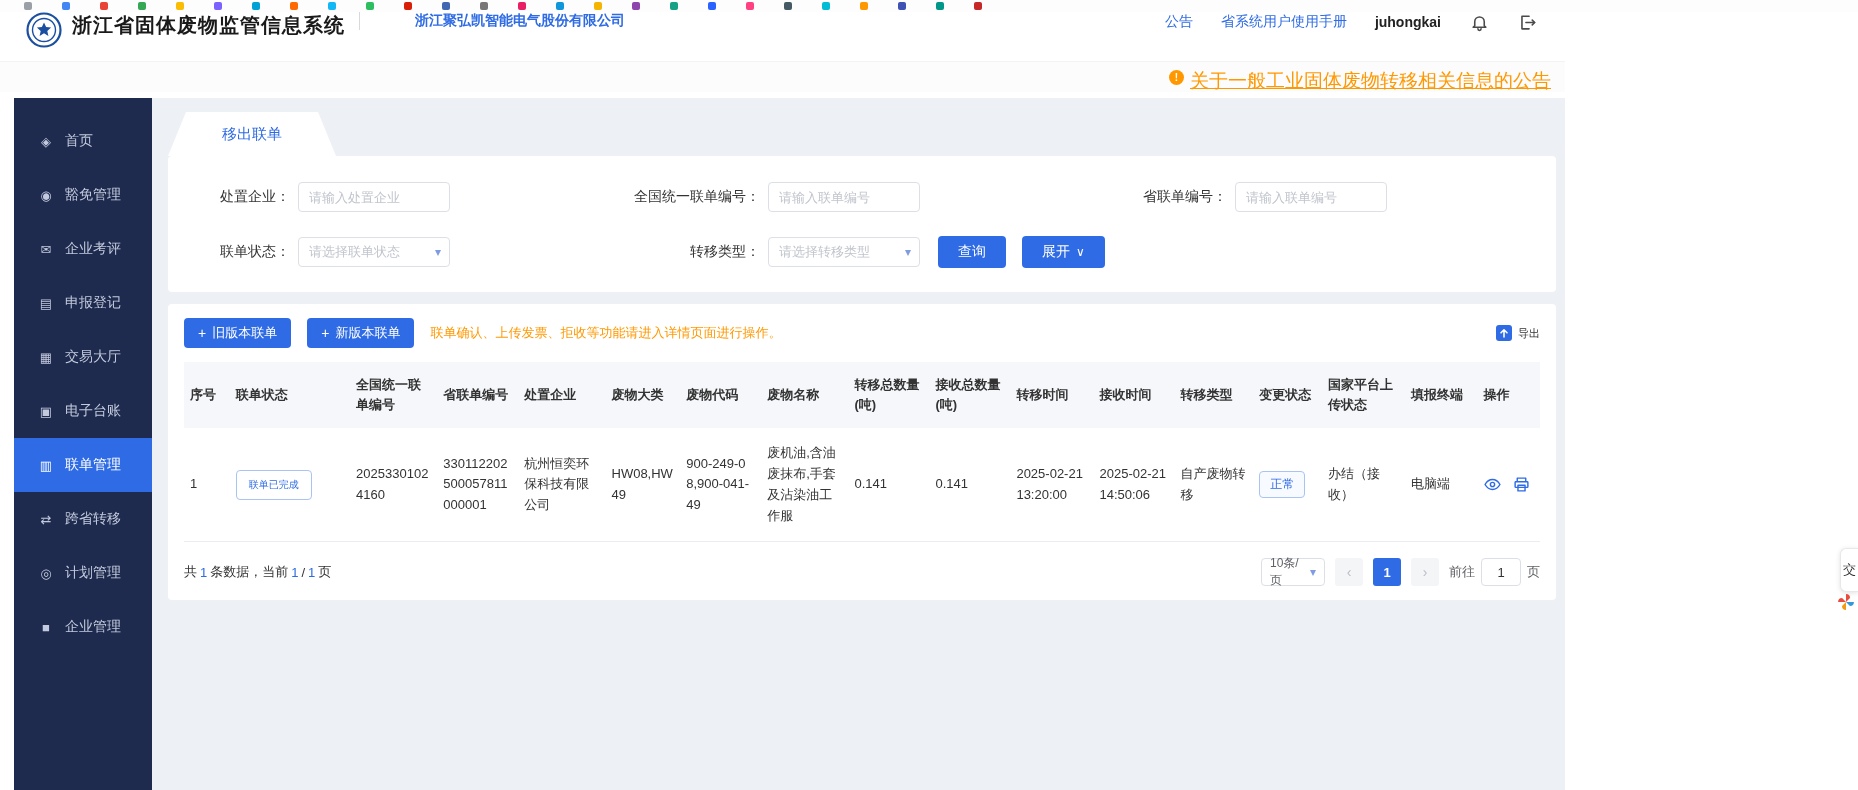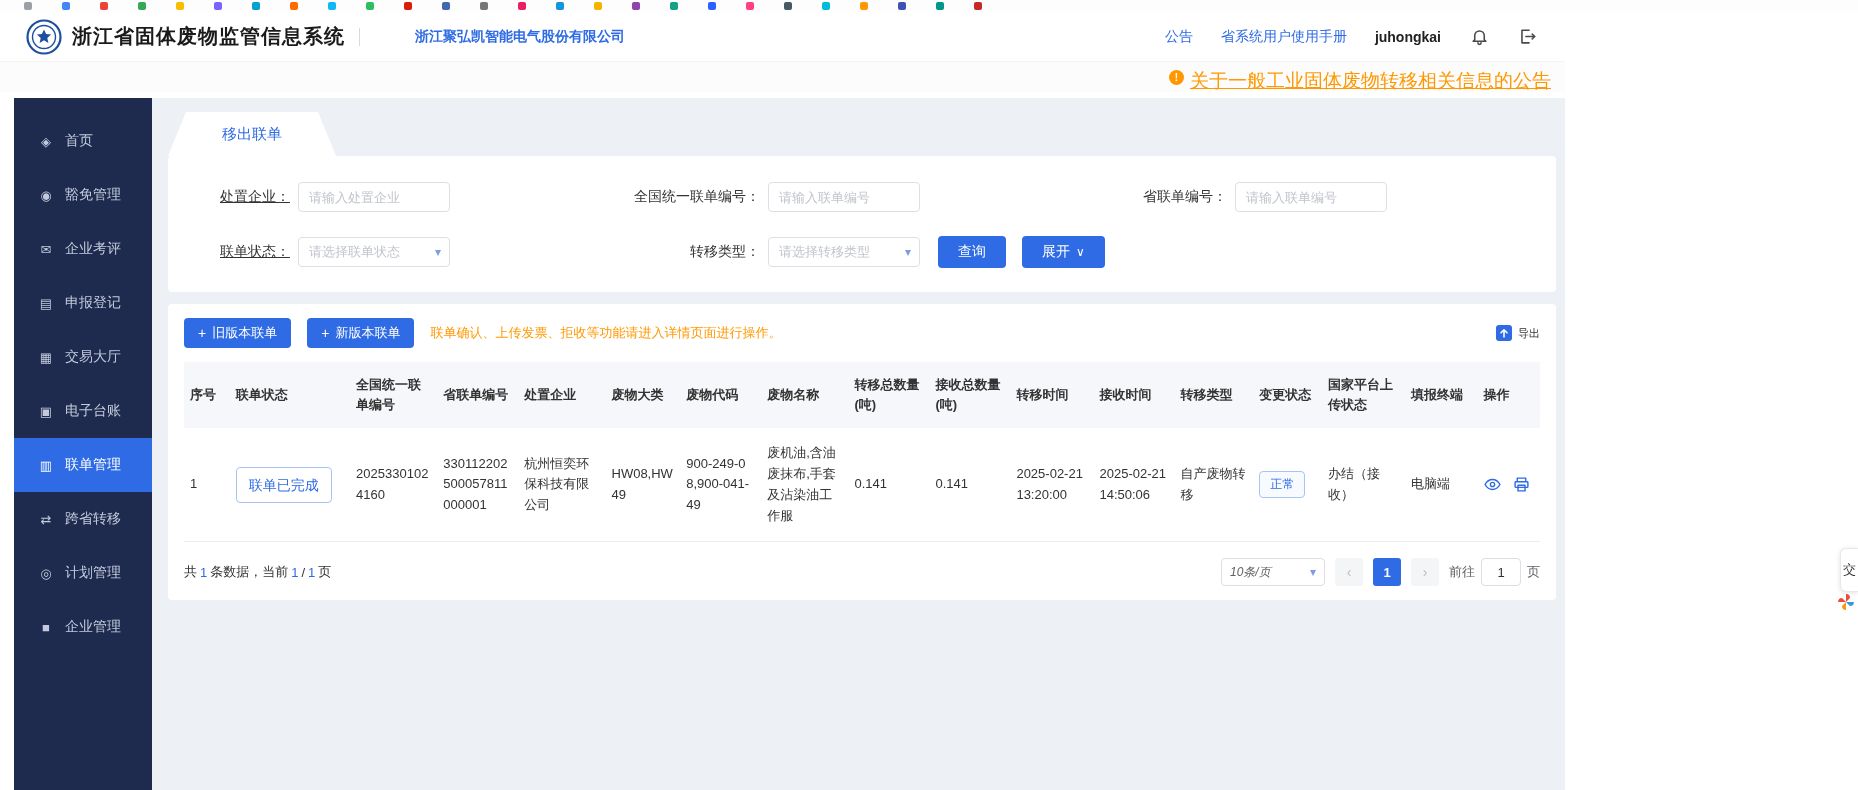--- a/index.html
+++ b/index.html
@@ -7,21 +7,21 @@
   body {
     font-family:"Liberation Sans","DejaVu Sans",sans-serif;
     background:#ffffff; overflow:hidden; position:relative; color:#333;
   }
 
   
   .browser-strip { height:12px; display:flex; align-items:center; gap:30px; padding-left:24px; background:#fdfdfd; overflow:hidden; }
   .favicon-dot { width:8px; height:8px; border-radius:2px; flex:none; }
 
   
-  .app-header { height:50px; width:1565px; display:flex; align-items:center; padding:0 28px 0 26px; background:#fff; border-bottom:1px solid #f3f3f3; }
+  .app-header { height:50px; width:1565px; display:flex; align-items:flex-start; padding:0 28px 0 26px; background:#fff; border-bottom:1px solid #f3f3f3; }
   .logo-wrap { width:36px; height:36px; flex:none; }
   .sys-title { font-size:20px; font-weight:bold; color:#1a1a1a; margin-left:10px; letter-spacing:1px; }
   .hdr-divider { width:1px; height:18px; background:#d9d9d9; margin:0 14px; }
   .company-name { color:#2e6be4; font-size:14px; font-weight:bold;margin-left:41px; }
   .header-right { margin-left:auto; display:flex; align-items:center; gap:28px; }
   .header-link { color:#2e6be4; font-size:14px; cursor:pointer; }
   .username { color:#222; font-size:14px; font-weight:bold; cursor:pointer; }
   .hdr-icon { width:20px; height:20px; display:flex; align-items:center; justify-content:center; cursor:pointer; }
 
   
@@ -43,21 +43,21 @@
   .tab { width:168px; height:44px; display:flex; align-items:center; justify-content:center; font-size:15px; cursor:pointer;
          clip-path:polygon(18px 0, calc(100% - 18px) 0, 100% 100%, 0 100%); }
   .tab.active { background:#ffffff; color:#2e6be4; z-index:2; }
   .tab.inactive { background:#e3e7ef; color:#444; margin-left:-26px; z-index:1; }
 
   
   .search-card { background:#fff; margin:0 9px 12px 16px; border-radius:4px; padding:26px 0 24px; }
   .filter-row { display:flex; align-items:center; margin-bottom:24px; }
   .filter-row:last-child { margin-bottom:0; }
   .filter-label { font-size:14px; color:#333; text-align:right; padding-right:8px; flex:none; }
-  .fl-w1 { width:130px;text-decoration:underline; } .fl-w2 { width:318px; } .fl-w3 { width:315px; }
+  .fl-w1 { width:130px; } .fl-w2 { width:318px; } .fl-w3 { width:315px; }
   .filter-input { width:152px; height:30px; border:1px solid #dcdfe6; border-radius:4px; padding:0 10px; font-size:13px; color:#333; background:#fff; outline:none; }
   .filter-input::placeholder { color:#c0c4cc; }
   .select-box { width:152px; height:30px; border:1px solid #dcdfe6; border-radius:4px; padding:0 8px 0 10px; font-size:13px; background:#fff; display:flex; align-items:center; justify-content:space-between; cursor:pointer; }
   .sel-placeholder { color:#c0c4cc; }
   .sel-arrow { color:#7f9ce0; font-size:12px; }
   .btn-primary { height:32px; background:#2e6be4; color:#fff; border:none; border-radius:4px; font-size:14px; padding:0 20px; cursor:pointer; display:inline-flex; align-items:center; gap:6px; font-family:inherit; }
   .btn-query { margin-left:18px; }
   .btn-expand { margin-left:16px; }
   .btn-expand .chev { font-size:12px; }
 
@@ -68,30 +68,30 @@
   .btn-gap { margin-left:16px; }
   .plus-glyph { font-size:14px; }
   .tip-text { color:#ff9800; font-size:13px; margin-left:16px; }
   .export-wrap { margin-left:auto; display:flex; align-items:center; gap:6px; cursor:pointer; }
   .export-label { font-size:11px; color:#333; }
 
   table { width:100%; border-collapse:collapse; table-layout:fixed; margin-top:14px; }
   thead th { background:#f5f7fa; color:#333; font-weight:bold; font-size:13px; padding:13px 6px; text-align:left; vertical-align:middle; line-height:1.55; word-break:break-all; }
   tbody td { font-size:13px; color:#333; padding:15px 6px; border-bottom:1px solid #e9edf3; line-height:1.6; vertical-align:middle; word-break:break-all; }
 
-  .badge-status { display:inline-block; border:1px solid #a9c4f3; color:#2e6be4; background:#fff; border-radius:4px; padding:6px 12px; font-size:14px; white-space:nowrap; }
+  .badge-status { display:inline-block; border:1px solid #a9c4f3; color:#2e6be4; background:#fff; border-radius:4px; padding:6px 12px; font-size:10px; white-space:nowrap; }
   .badge-normal { display:inline-block; border:1px solid #a9c4f3; color:#2e6be4; background:#f7faff; border-radius:4px; padding:3px 10px; font-size:12px; white-space:nowrap; }
   .op-icons { display:flex; align-items:center; gap:12px; }
   .op-icon { cursor:pointer; display:inline-flex; }
 
   
   .tbl-footer { display:flex; align-items:center; margin-top:16px; font-size:13px; color:#333; }
   .num-blue { color:#2e6be4; margin:0 3px; }
   .pager { margin-left:auto; display:flex; align-items:center; gap:10px; }
-  .page-size { width:104px; height:28px; border:1px solid #dcdfe6; border-radius:4px; display:flex; align-items:center; justify-content:space-between; padding:0 8px; color:#606266; font-size:12px; background:#fff; cursor:pointer;font-style:italic; }
+  .page-size { width:64px; height:28px; border:1px solid #dcdfe6; border-radius:4px; display:flex; align-items:center; justify-content:space-between; padding:0 8px; color:#606266; font-size:12px; background:#fff; cursor:pointer; }
   .page-btn { width:28px; height:28px; background:#f4f5f7; color:#b8bdc6; display:flex; align-items:center; justify-content:center; border-radius:3px; font-size:14px; cursor:pointer; }
   .page-num { width:28px; height:28px; background:#2e6be4; color:#fff; display:flex; align-items:center; justify-content:center; border-radius:3px; font-size:13px; font-weight:bold; cursor:pointer; }
   .goto { display:flex; align-items:center; gap:6px; color:#606266; font-size:13px; }
   .goto-input { width:40px; height:28px; border:1px solid #dcdfe6; border-radius:4px; text-align:center; font-size:13px; outline:none; color:#333; }
 
   
   .float-tab { position:absolute; right:0; top:548px; width:18px; height:44px; background:#fff; border:1px solid #e8e8e8; border-right:none; border-radius:6px 0 0 6px; box-shadow:0 1px 5px rgba(0,0,0,.12); display:flex; align-items:center; justify-content:center; font-size:13px; color:#333; cursor:pointer; }
   .float-logo { position:absolute; right:2px; top:592px; width:20px; height:20px; cursor:pointer; }
 </style>
 </head>

